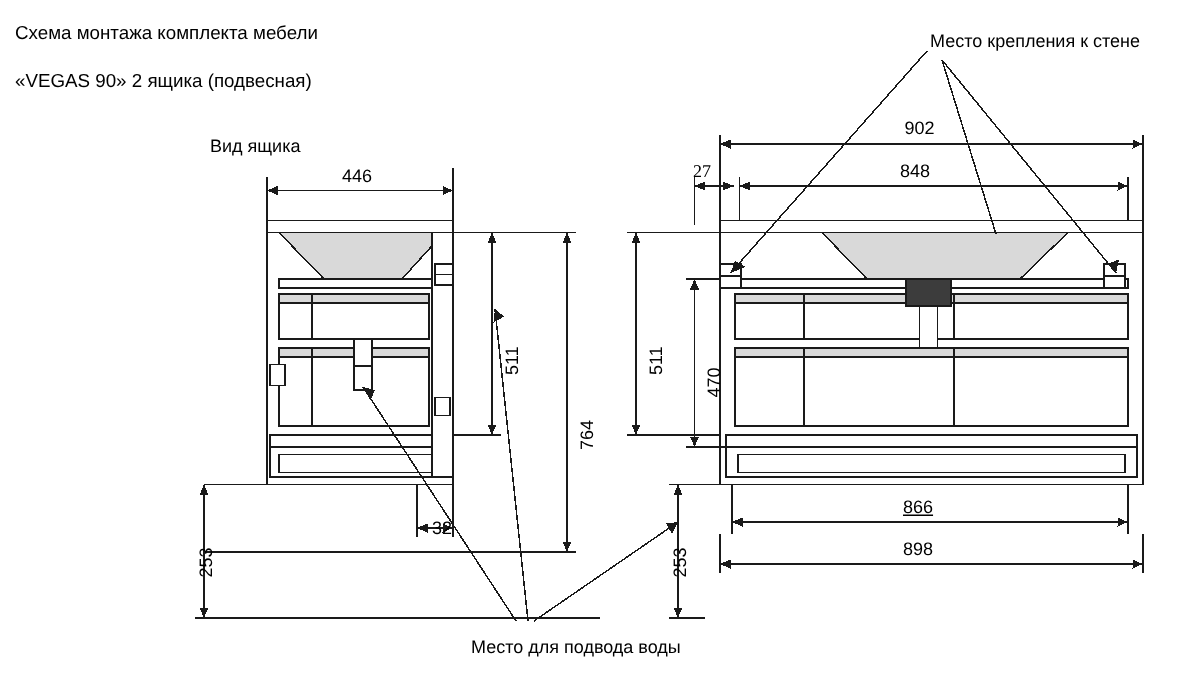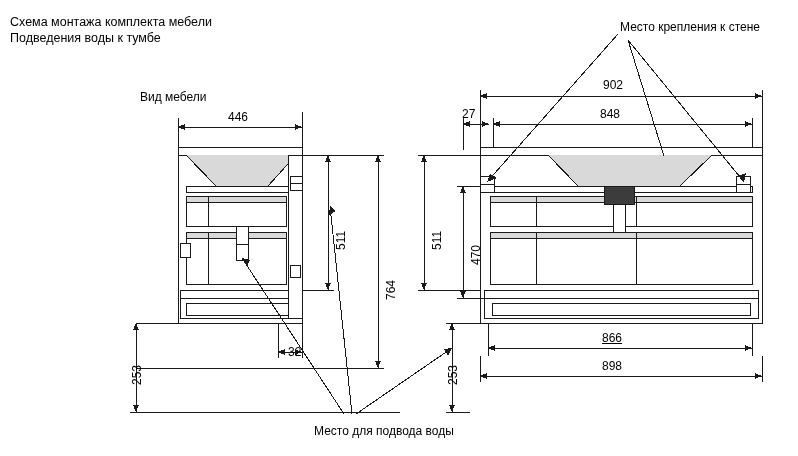--- a/index.html
+++ b/index.html
@@ -180,35 +180,35 @@
       <line x1="487" y1="182" x2="618" y2="34"></line>
       <line x1="744" y1="182" x2="628" y2="40"></line>
       <line x1="664" y1="156" x2="628" y2="40"></line>
       <path d="M487 182 l3 -8 l7 4 z" fill="#1a1a1a" stroke="none"></path>
       <path d="M744 182 l-6 -6 l8 -3 z" fill="#1a1a1a" stroke="none"></path>
 
     </g>
   </svg>
 
   <div class="txt title" style="left:10px;top:14px;">Схема монтажа комплекта мебели</div>
-  <div class="txt title" style="left:10px;top:30px;">Подведения воды к тумбе</div>
-
-  <div class="txt" style="left:140px;top:90px;font-weight:normal;">Вид мебели</div>
+  <div class="txt title" style="left:10px;top:46px;">«VEGAS 90» 2 ящика (подвесная)</div>
+
+  <div class="txt" style="left:140px;top:90px;font-weight:normal;">Вид ящика</div>
 
   <div class="txt" style="left:620px;top:20px;">Место крепления к стене</div>
   <div class="txt" style="left:314px;top:424px;text-align:right;">Место для подвода воды</div>
 
   <div class="txt dim" style="left:228px;top:110px;">446</div>
   <div class="txt dim vert" style="left:334px;top:250px;transform:rotate(-90deg);">511</div>
   <div class="txt dim vert" style="left:384px;top:300px;transform:rotate(-90deg);">764</div>
   <div class="txt dim vert" style="left:130px;top:385px;transform:rotate(-90deg);">253</div>
   <div class="txt dim" style="left:288px;top:345px;">32</div>
 
   <div class="txt dim" style="left:603px;top:78px;">902</div>
   <div class="txt dim" style="left:600px;top:107px;">848</div>
-  <div class="txt dim" style="left:462px;top:107px;">27</div>
+  <div class="txt dim" style="left:462px;top:107px;font-family:Liberation Serif, serif;">27</div>
   <div class="txt dim vert" style="left:430px;top:250px;transform:rotate(-90deg);">511</div>
   <div class="txt dim vert" style="left:469px;top:265px;transform:rotate(-90deg);">470</div>
   <div class="txt dim vert" style="left:446px;top:385px;transform:rotate(-90deg);">253</div>
   <div class="txt dim" style="left:602px;top:331px;text-decoration:underline;">866</div>
   <div class="txt dim" style="left:602px;top:359px;">898</div>
 
 </div>
 
 </body></html>

